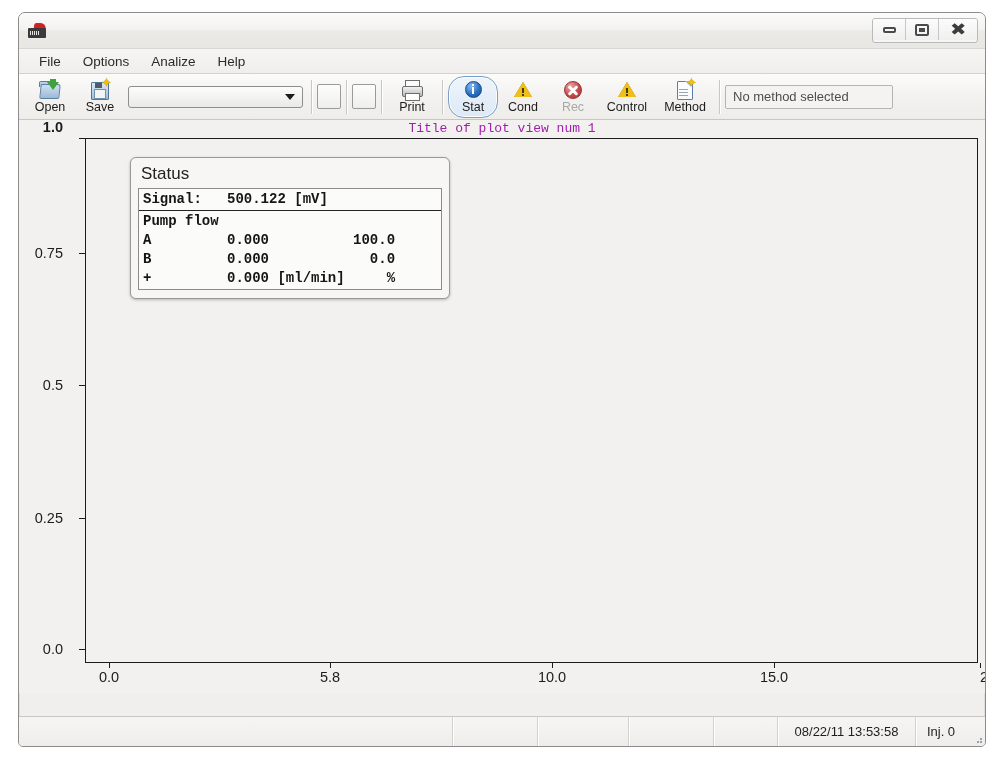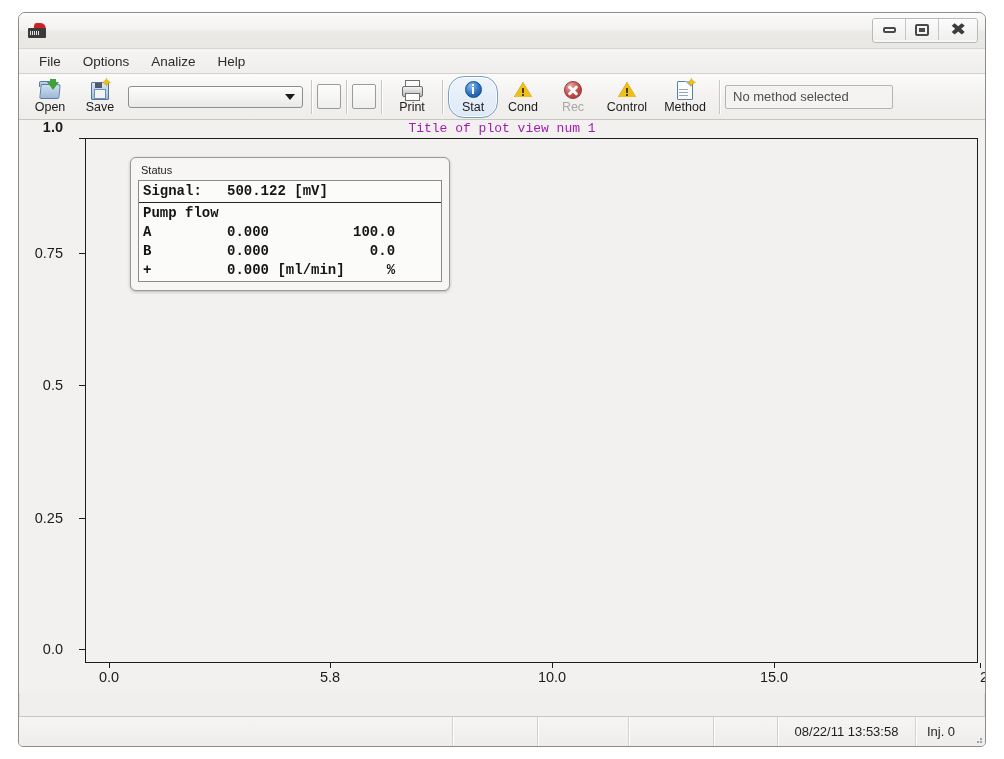--- a/index.html
+++ b/index.html
@@ -475,21 +475,21 @@
     top: 37px;
     width: 320px;
     background: #f7f6f4;
     border: 1px solid #9b9995;
     border-radius: 6px;
     box-shadow: 0 1px 3px rgba(0,0,0,0.25);
     box-sizing: border-box;
     padding: 5px 7px 8px 7px;
   }
   .status-dialog .sd-title {
-    font-size: 11px;
+    font-size: 17px;
     color: #222222;
     padding: 1px 3px 4px 3px;
   }
   .sd-box {
     border: 1px solid #8d8b88;
     background: #fbfbfa;
     padding: 1px 0 1px 0;
   }
   .sd-line {
     font-family: "Liberation Mono", "DejaVu Sans Mono", monospace;

